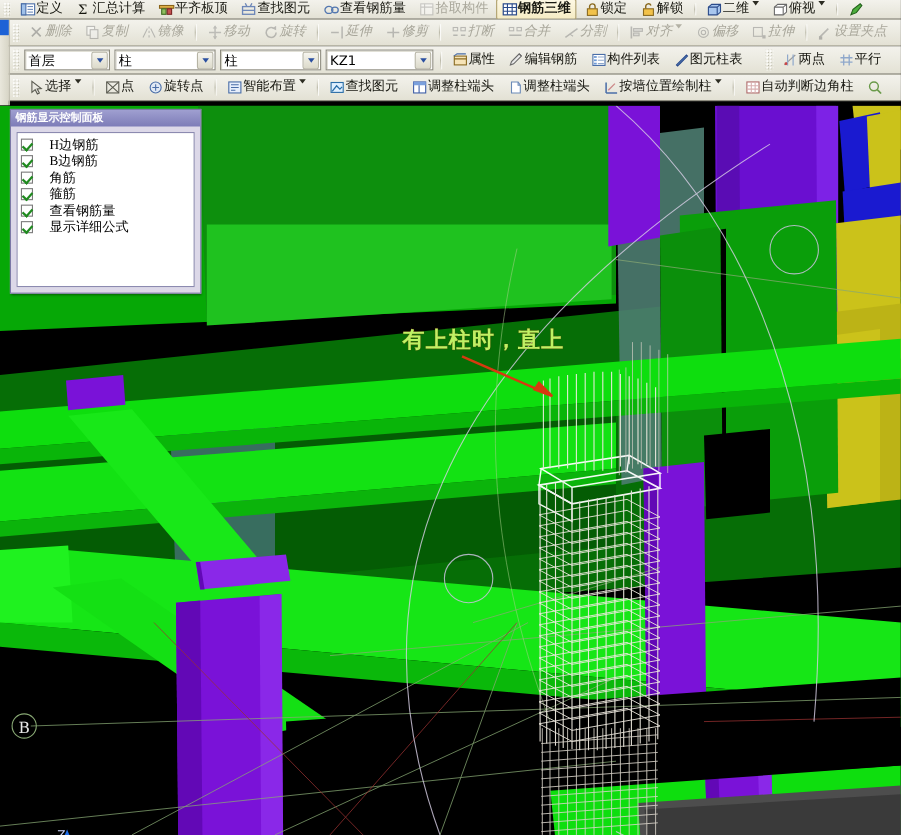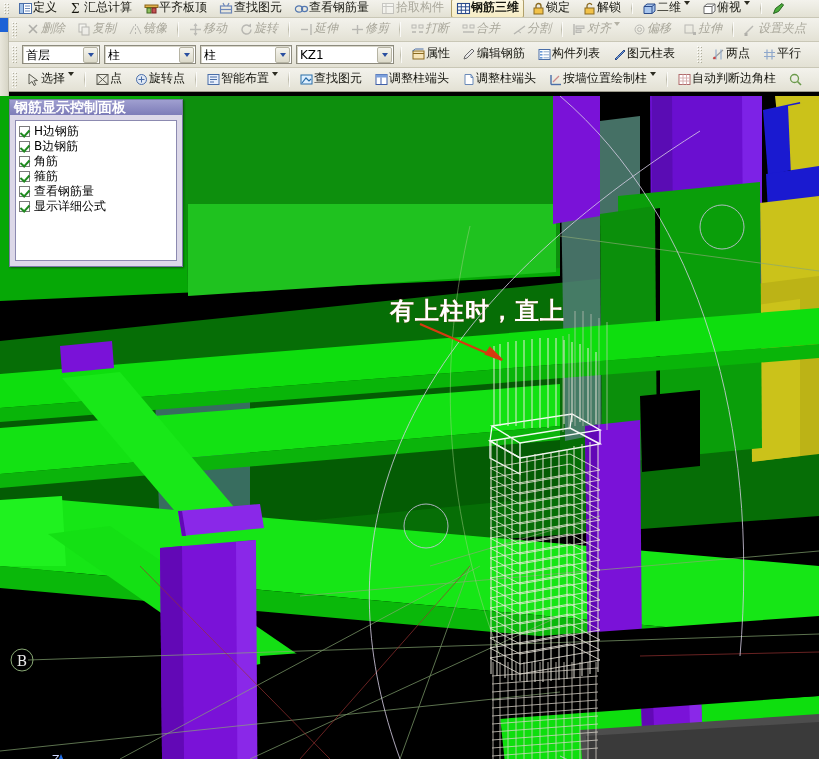--- a/index.html
+++ b/index.html
@@ -110,48 +110,47 @@
   #rebarPanel{
     position:absolute;left:9px;top:99px;width:174px;height:168px;
     background:#dcd8e8;
     border:1px solid #7b78a6;
     box-sizing:border-box;
     box-shadow:1px 1px 2px rgba(0,0,0,.45);
   }
   #rebarPanel .ptitle{
     height:15px;line-height:15px;
     background:linear-gradient(to bottom,#9f9fd0,#7d7cb8);
-    color:#ffffff;font-weight:bold;font-size:14px;
+    color:#ffffff;font-weight:bold;font-size:10px;
     padding-left:4px;letter-spacing:0px;
     white-space:nowrap;overflow:hidden;
   }
   #rebarPanel .plist{
     position:absolute;left:5px;top:20px;right:5px;bottom:5px;
     background:#ffffff;border:1px solid #8c8ab0;
     box-sizing:border-box;padding:3px 2px 0 3px;overflow:hidden;
   }
-  .chkrow{display:flex;align-items:center;gap:4px;height:15px;}
+  .chkrow{display:flex;align-items:center;gap:15px;height:15px;font-family:Liberation Serif, serif;}
   .chkbox{
     width:11px;height:11px;flex:none;box-sizing:border-box;
     background:#fff;border:1px solid #7b7b7b;position:relative;
   }
   .chkbox::after{
     content:"";position:absolute;left:1.5px;top:1px;
     width:4px;height:7px;border:solid #1f8a1f;
     border-width:0 2px 2px 0;transform:rotate(42deg);
   }
   .chktext{font-size:12px;color:#000;line-height:13px;white-space:nowrap;}
 
   
   #annot{
     position:absolute;left:366px;top:199px;
-    color:#ffffff;font-size:24px;font-weight:bold;
+    color:#bef264;font-size:20px;font-weight:bold;
     letter-spacing:1px;white-space:nowrap;
     text-shadow:0 0 1px rgba(180,40,10,.8);
-    margin-left:24px;
   }
 </style>
 </head>
 <body>
 
 <div id="app">
 
   <div class="tb tb-row1">
     <div class="gripper"></div>
 

